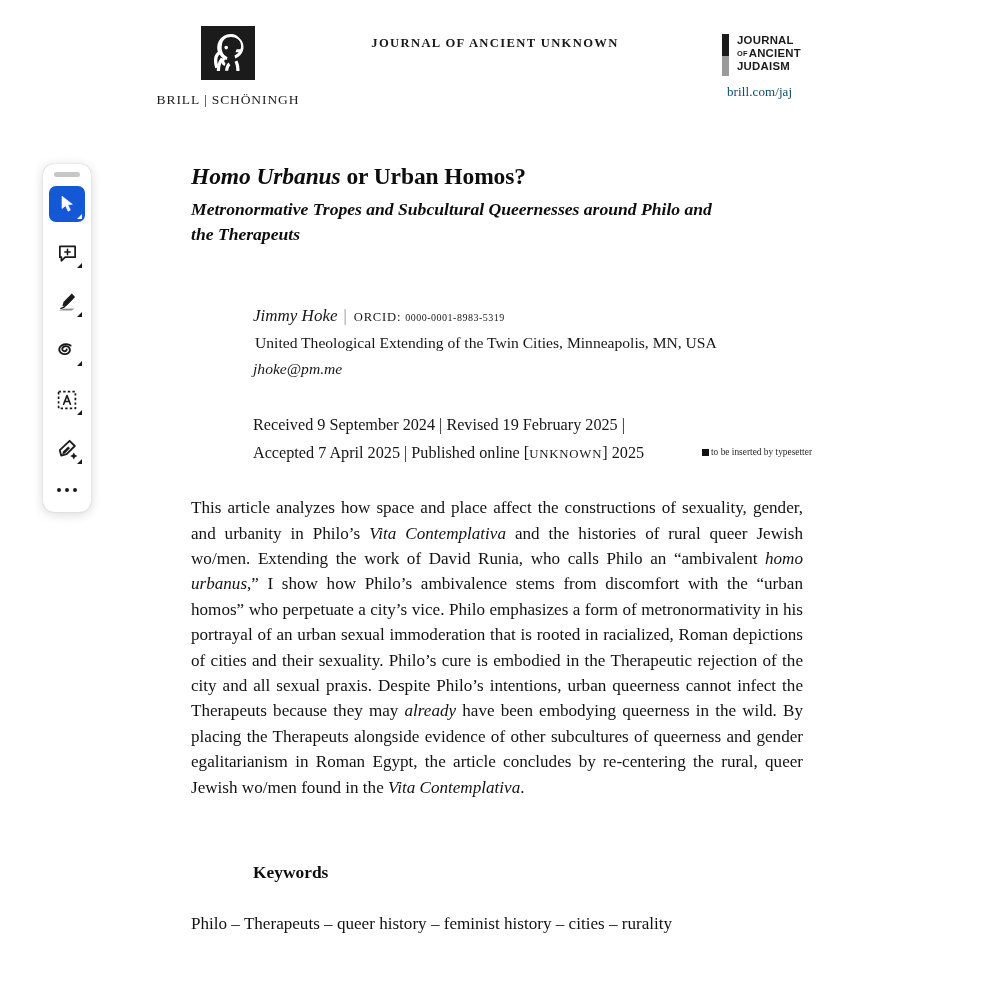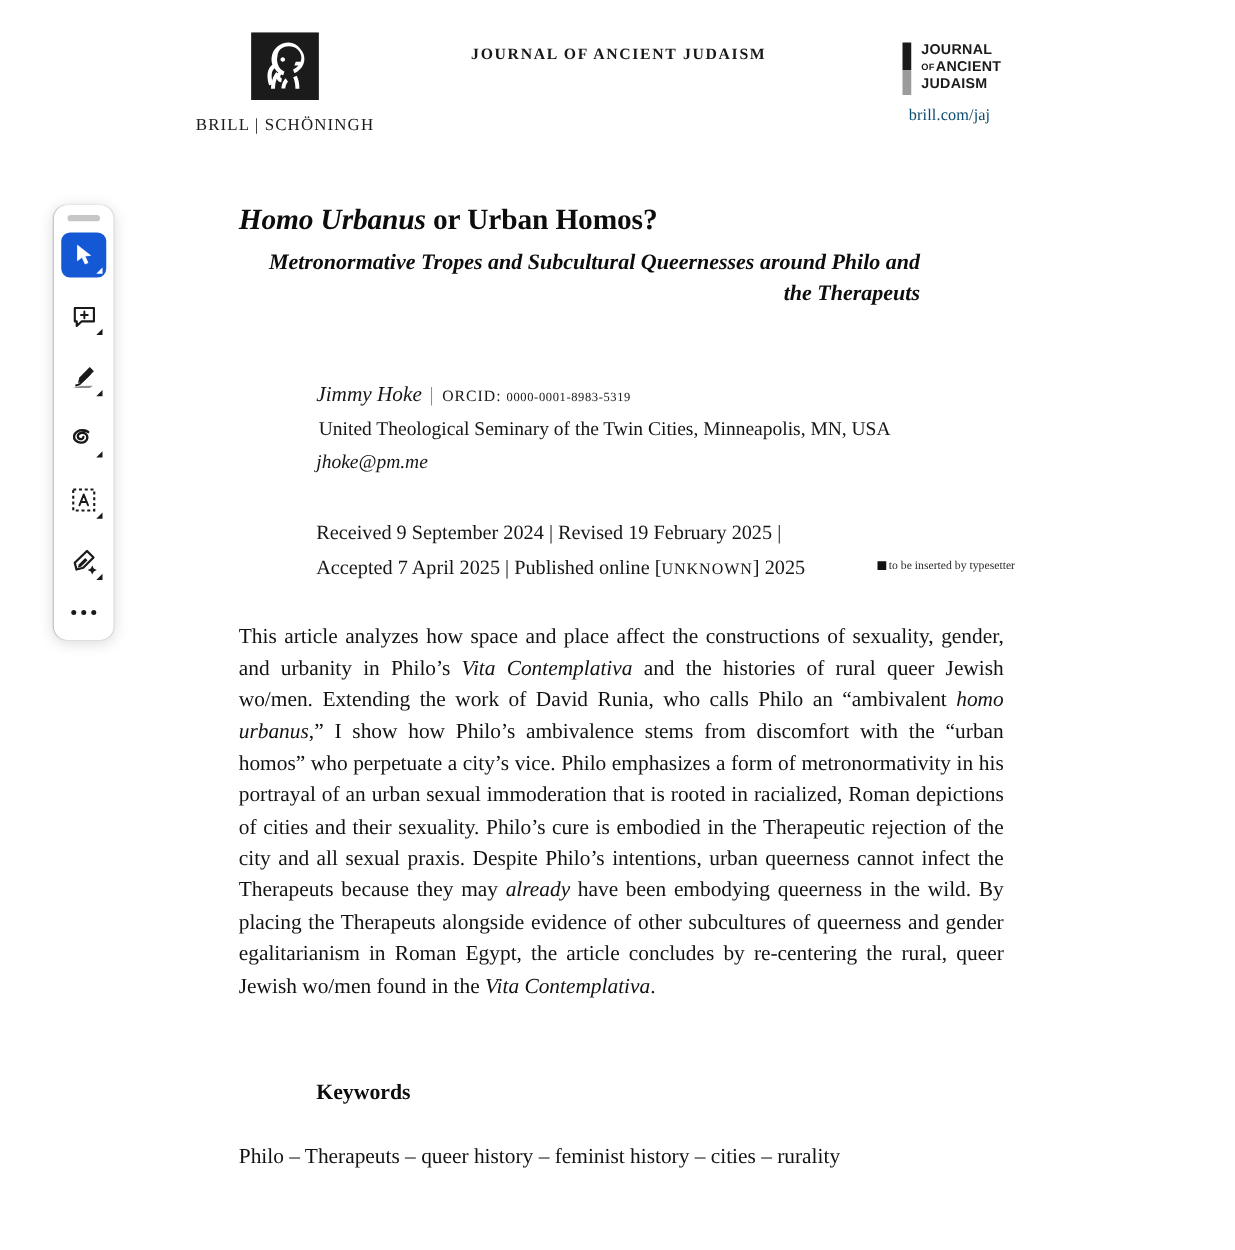--- a/index.html
+++ b/index.html
@@ -143,21 +143,20 @@
   .art-title .it { font-style: italic; }
 
   .art-subtitle {
     margin-top: 6px;
     font-size: 17.6px;
     font-weight: 700;
     font-style: italic;
     line-height: 25px;
     color: #0d0d0d;
     max-width: 545px;
-    text-align: right;
   }
 
   
   .meta-block {
     margin-left: 62px;
     margin-top: 56px;
     font-size: 16.2px;
     line-height: 25.4px;
     color: #161616;
   }
@@ -328,21 +327,21 @@
             <path d="M20 31.5c-1.9 2.4-3.2 5.4-3.8 8.8-.3 1.6-.4 3.2-.4 4.7h3.2c0-1.3.1-2.7.3-4.1.5-2.8 1.6-5.3 3.1-7.2l-2.4-2.2z"></path>
             <path d="M36.4 34.6l-2.8 1.2c1.2 2.8 1.7 5.8 1.7 8.7v.5h3.2v-.5c0-3.4-.6-6.8-2.1-9.9z"></path>
             <path d="M27.5 36.6c-1.7 1.6-2.7 3.9-3.2 6.4-.1.6-.2 1.2-.2 1.8h3.1c0-.4.1-.9.2-1.3.3-1.8 1-3.3 2-4.2l-1.9-2.7z"></path>
           </g>
         </svg>
       </div>
       <div class="brill-name">BRILL | SCHÖNINGH</div>
     </div>
 
     <div class="journal-center">
-      <div class="jc-title">JOURNAL OF ANCIENT JUDAISM</div>
+      <div class="jc-title">JOURNAL OF ANCIENT UNKNOWN</div>
     </div>
 
     <div class="jaj-block">
       <div class="jaj-logo">
         <div class="jaj-bar"></div>
         <div class="jaj-words">
           <div>JOURNAL</div>
           <div><span class="jaj-of">OF</span><span>ANCIENT</span></div>
           <div>JUDAISM</div>
         </div>
@@ -354,21 +353,21 @@
   <div class="article">
 
     <h1 class="art-title"><span class="it">Homo Urbanus</span><span> or Urban Homos?</span></h1>
 
     <div class="art-subtitle">Metronormative Tropes and Subcultural Queernesses around Philo and the Therapeuts</div>
 
     <div class="meta-block">
       <div class="meta-author">
         <span class="name">Jimmy Hoke</span><span class="sep">|</span><span class="orcid-label">ORCID:</span> <span class="orcid-id">0000-0001-8983-5319</span>
       </div>
-      <div class="meta-affil">United Theological Seminary of the Twin Cities, Minneapolis, MN, USA</div>
+      <div class="meta-affil">United Theological Extending of the Twin Cities, Minneapolis, MN, USA</div>
       <div class="meta-email">jhoke@pm.me</div>
     </div>
 
     <div class="dates-block">
       <div>Received 9 September 2024 | Revised 19 February 2025 |</div>
       <div><span>Accepted 7 April 2025 | Published online [</span><span class="sc">UNKNOWN</span><span>] 2025</span></div>
       <div class="typesetter-note"><span class="sq"></span><span>to be inserted by typesetter</span></div>
     </div>
 
 

